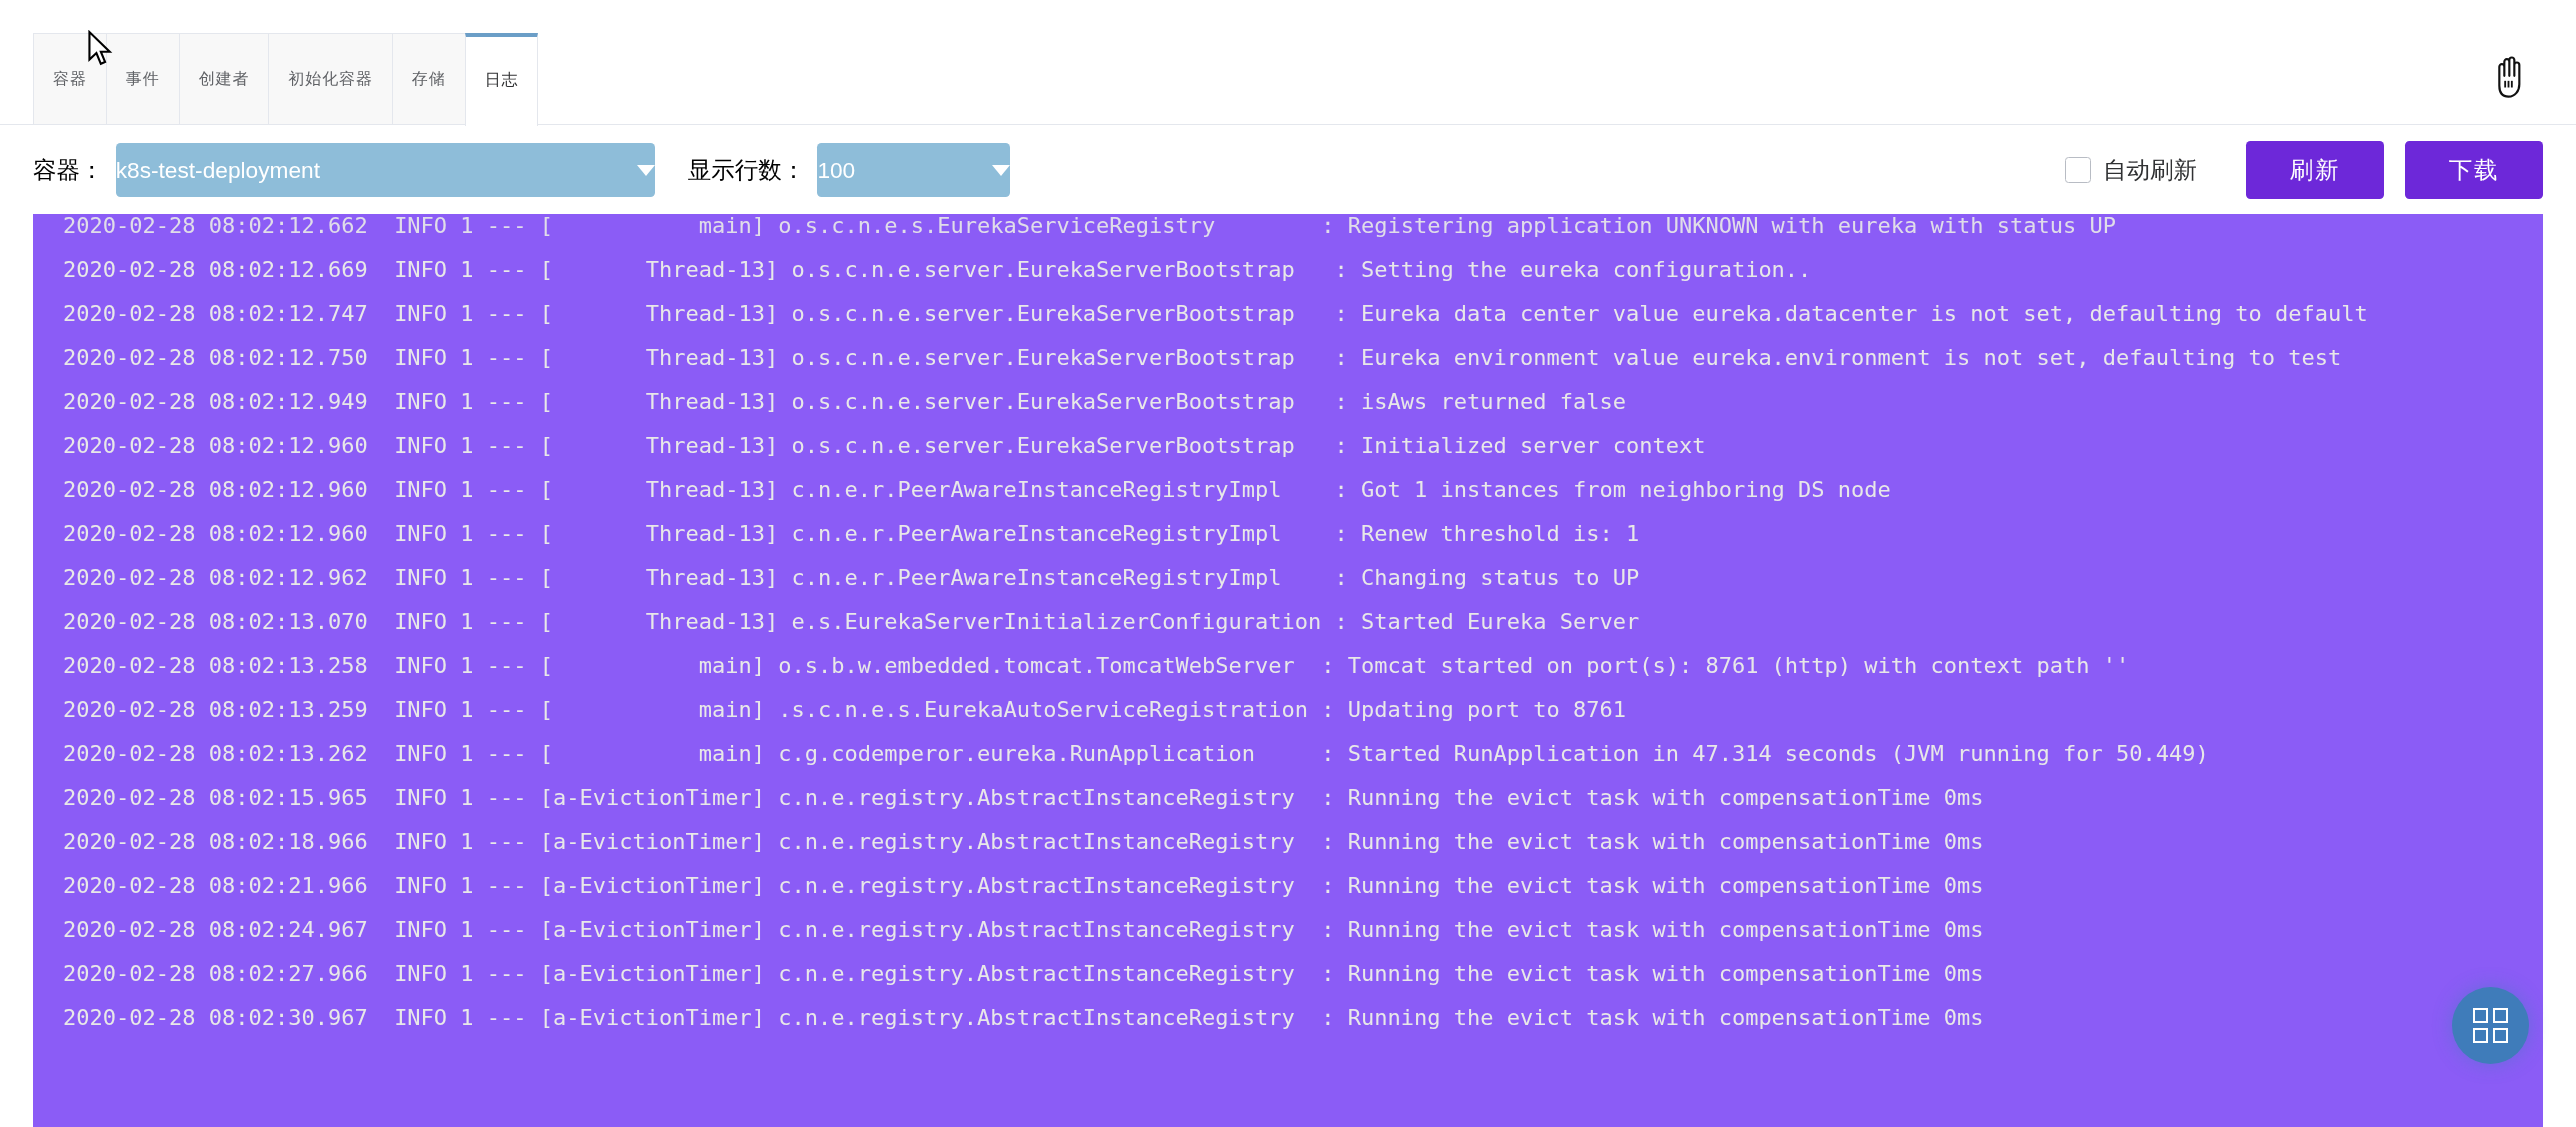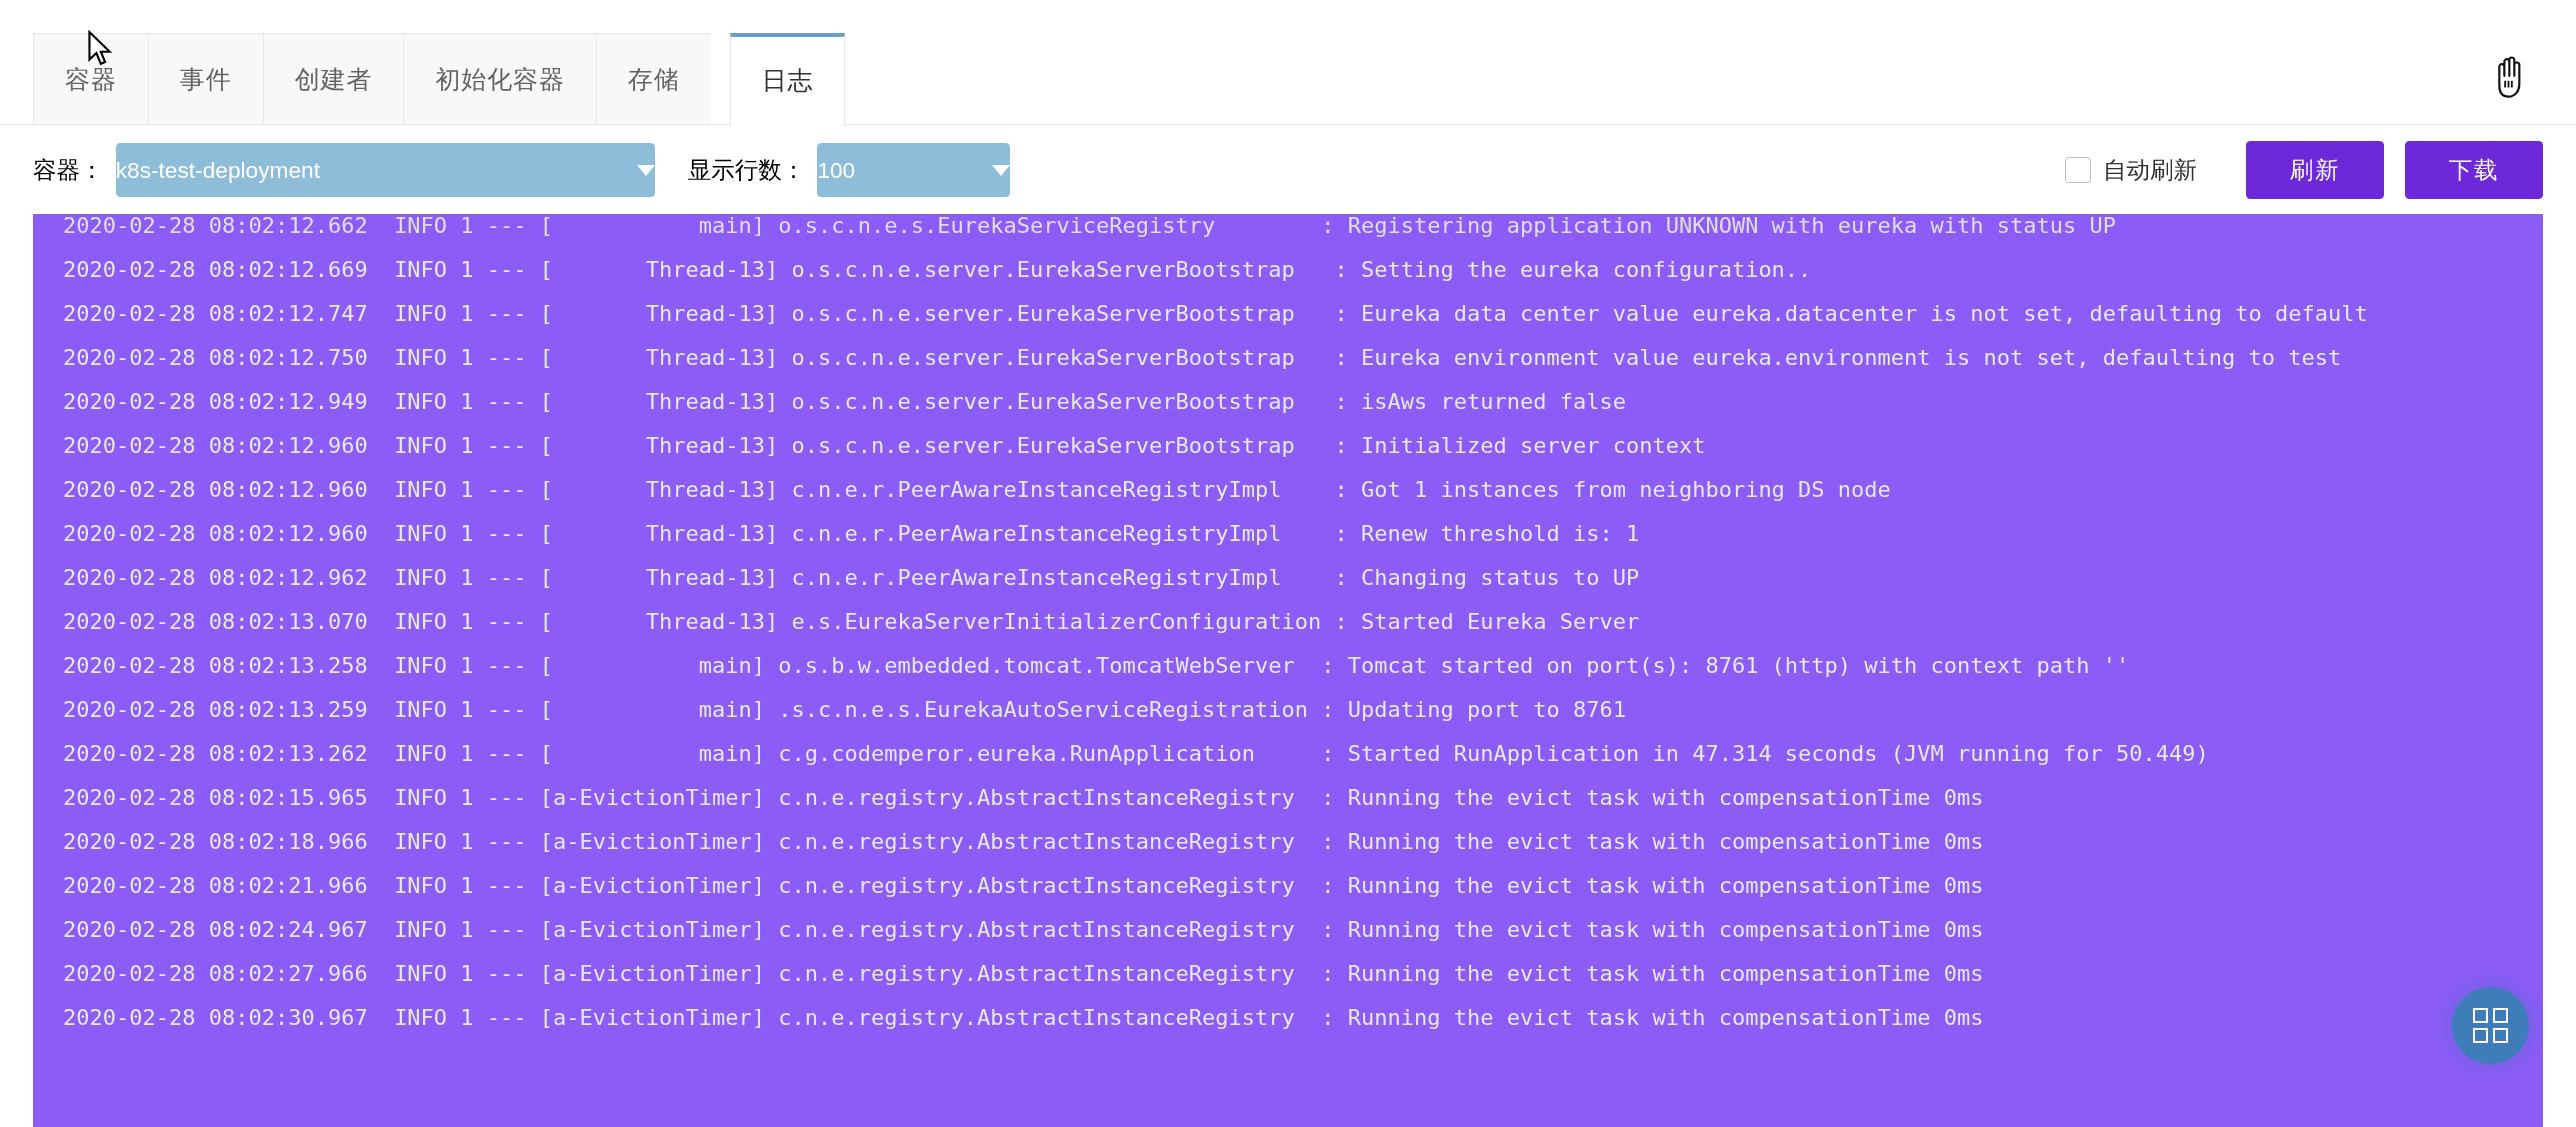--- a/index.html
+++ b/index.html
@@ -32,32 +32,32 @@
     left: 33px;
     bottom: 0;
     display: flex;
     align-items: stretch;
     height: 91px;
   }
   .tab {
     display: flex;
     align-items: center;
     justify-content: center;
-    padding: 0 31px;
-    font-size: 25px;
+    padding: 0 19px;
+    font-size: 16px;
     color: #606266;
     background: #f8f8f8;
     border: 0.9px solid #e4e7ed;
     border-bottom: none;
     border-right: none;
     position: relative;
     white-space: nowrap;
     letter-spacing: 0.9px;
   }
-  .tab:last-child { border-right: 0.9px solid #e4e7ed; margin-left: 19px; }
+  .tab:last-child { border-right: 0.9px solid #e4e7ed; }
   .tab.active {
     background: #ffffff;
     color: #303133;
     border-top: 4.4px solid #6b9ec7;
     z-index: 3;
     margin-bottom: -1.7px;
     padding-bottom: 1.7px;
   }
 
   .grab-cursor {

